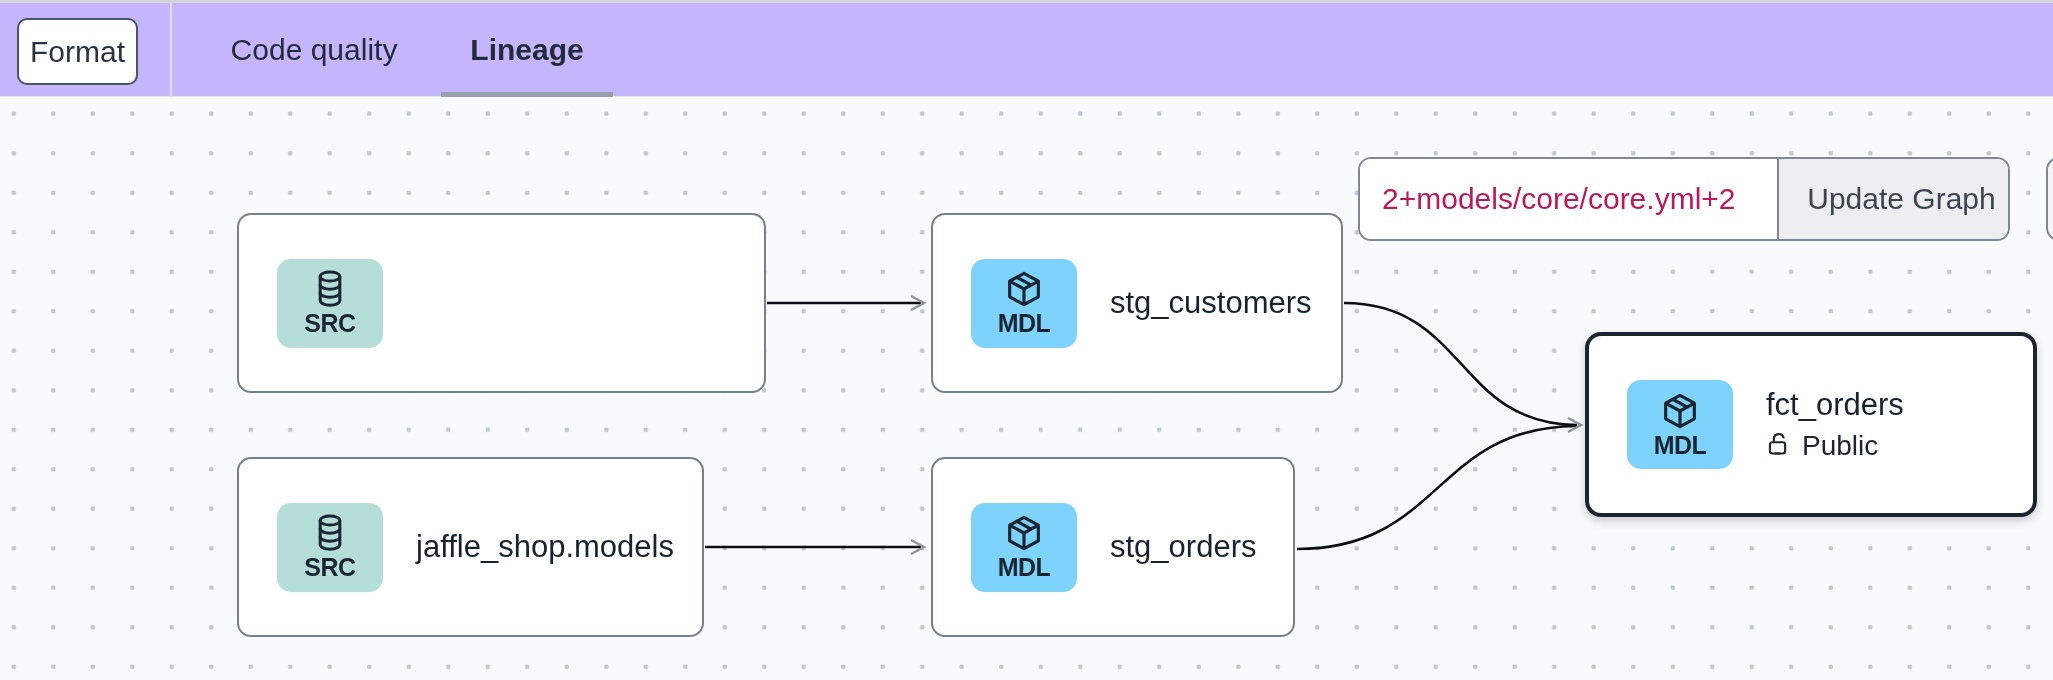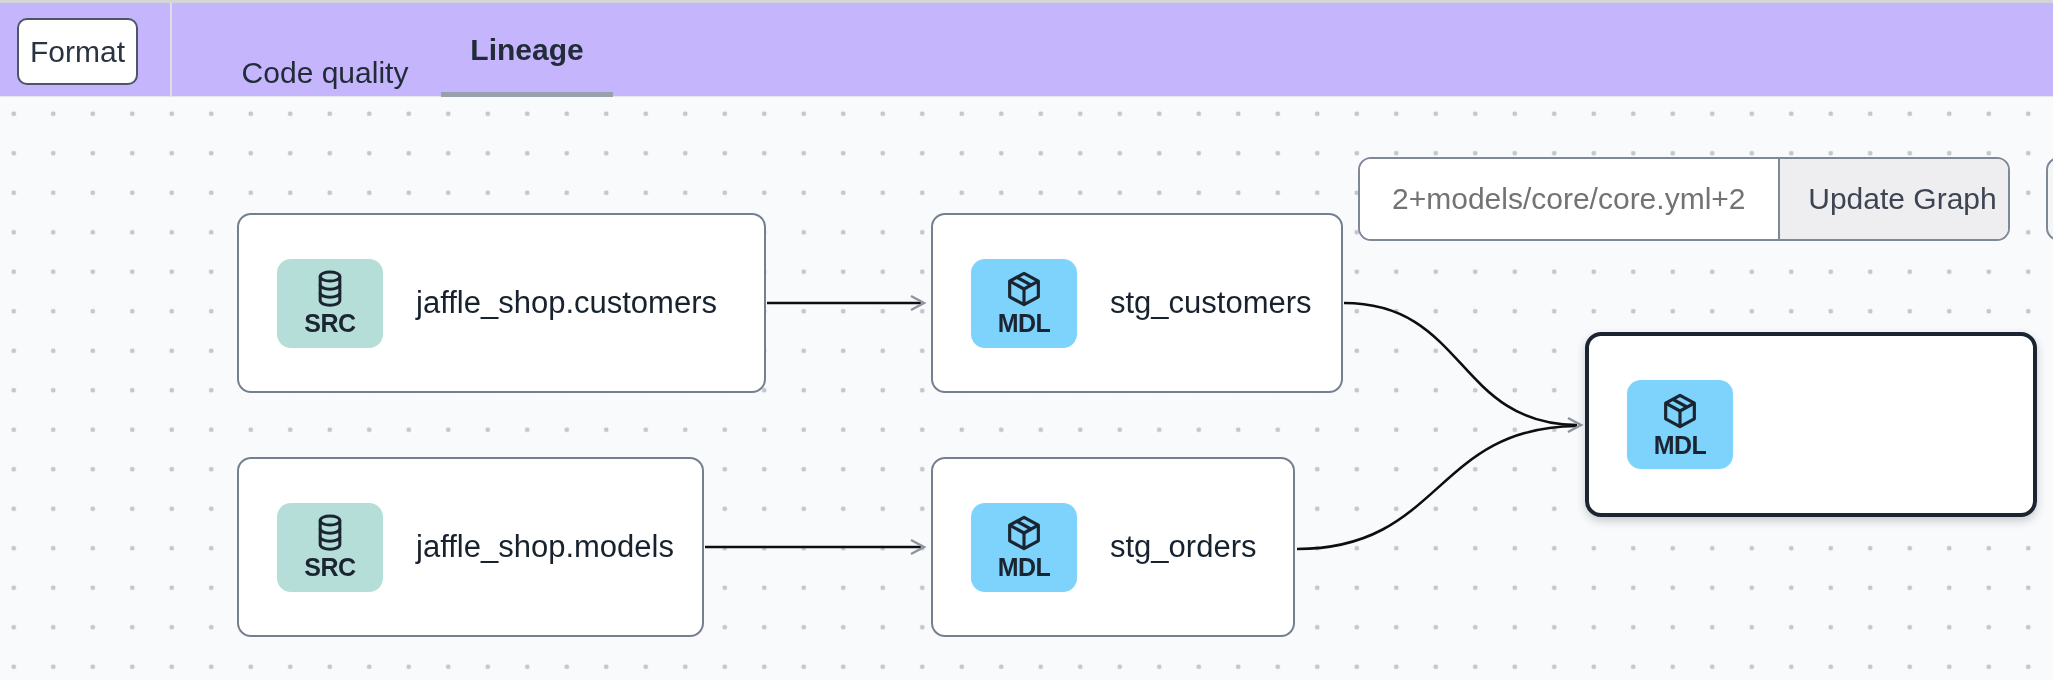--- a/index.html
+++ b/index.html
@@ -29,21 +29,21 @@
   }
   .header-divider {
     position: absolute; left: 170px; top: 0; width: 2px; height: 94px;
     background: #dcdee1;
   }
   .tab {
     position: absolute; top: 0; height: 94px;
     display: flex; align-items: center; justify-content: center;
     font-size: 30px; color: #212c38; cursor: pointer;
   }
-  .tab-code-quality { left: 223px; width: 204px; margin-top: 23px; }
+  .tab-code-quality { left: 212px; width: 204px; }
   .tab-lineage { left: 441px; width: 172px; font-weight: bold; }
   .tab-underline {
     position: absolute; left: 441px; top: 89px; width: 172px; height: 7px;
     background: #98a0ab;
   }
 
   
   .canvas {
     position: absolute; left: 0; top: 97px; width: 2053px; height: 583px;
     background-color: #f9fafc;
@@ -109,22 +109,22 @@
     border: 2px solid #7f8897;
     border-radius: 13px;
     display: flex; overflow: hidden;
     background: #ffffff;
   }
   .selector-input {
     flex: 1 1 auto;
     border: none; outline: none;
     background: #ffffff;
     font-family: "Liberation Sans", sans-serif;
-    font-size: 30px; color: #737373;
-    padding: 0 0 0 32px;
+    font-size: 30px; color: #be185d;
+    padding: 0 0 0 22px;
   }
   .update-graph-btn {
     flex: none; width: 231px;
     background: #eeeef0;
     border: none; border-left: 2px solid #7f8897;
     font-family: "Liberation Sans", sans-serif;
     font-size: 30px; color: #3d4553;
     cursor: pointer;
     padding-left: 16px;
   }
@@ -164,21 +164,20 @@
     <span>
       <svg width="38" height="40" viewBox="0 0 24 25" fill="none" stroke="#1b2531" stroke-width="1.9">
         <ellipse cx="12" cy="4.6" rx="6.2" ry="2.9"></ellipse>
         <path d="M5.8 4.6 v15.2 c0 1.6 2.78 2.9 6.2 2.9 s6.2 -1.3 6.2 -2.9 V4.6"></path>
         <path d="M5.8 9.7 c0 1.6 2.78 2.9 6.2 2.9 s6.2 -1.3 6.2 -2.9"></path>
         <path d="M5.8 14.8 c0 1.6 2.78 2.9 6.2 2.9 s6.2 -1.3 6.2 -2.9"></path>
       </svg>
     </span>
     <span class="badge-type">SRC</span>
   </div>
-  <span class="node-label">jaffle_shop.customers</span>
 </div>
 
 <div class="node node-stg-customers">
   <div class="badge badge-mdl">
     <span>
       <svg width="40" height="40" viewBox="0 0 24 24" fill="none" stroke="#1b2531" stroke-width="1.9" stroke-linejoin="round">
         <path d="M12 2.6 L20.6 7.3 V16.7 L12 21.4 L3.4 16.7 V7.3 Z"></path>
         <path d="M3.4 7.3 L12 12 L20.6 7.3"></path>
         <path d="M12 12 V21.4"></path>
         <path d="M7.7 4.95 L16.3 9.65"></path>
@@ -224,19 +223,32 @@
     <span>
       <svg width="40" height="40" viewBox="0 0 24 24" fill="none" stroke="#1b2531" stroke-width="1.9" stroke-linejoin="round">
         <path d="M12 2.6 L20.6 7.3 V16.7 L12 21.4 L3.4 16.7 V7.3 Z"></path>
         <path d="M3.4 7.3 L12 12 L20.6 7.3"></path>
         <path d="M12 12 V21.4"></path>
         <path d="M7.7 4.95 L16.3 9.65"></path>
       </svg>
     </span>
     <span class="badge-type">MDL</span>
   </div>
+  <div class="node-text-col">
+    <span class="node-label">fct_orders</span>
+    <span class="access-row">
+      <span>
+        <svg width="27" height="27" viewBox="0 0 24 24" fill="none" stroke="#1b2531" stroke-width="1.9" stroke-linecap="round">
+          <rect x="3.5" y="10" width="13.5" height="10" rx="2.2"></rect>
+          <path d="M7 10 V7.2 a4.4 4.4 0 0 1 8.6 -1.4"></path>
+          <path d="M8.5 20 h3.5"></path>
+        </svg>
+      </span>
+      <span class="access-label">Public</span>
+    </span>
+  </div>
 </div>
 
 <div class="selector-group">
   <input class="selector-input" type="text" value="2+models/core/core.yml+2" style="">
   <button class="update-graph-btn">Update Graph</button>
 </div>
 <div class="partial-btn"></div>
 
 </body></html>

